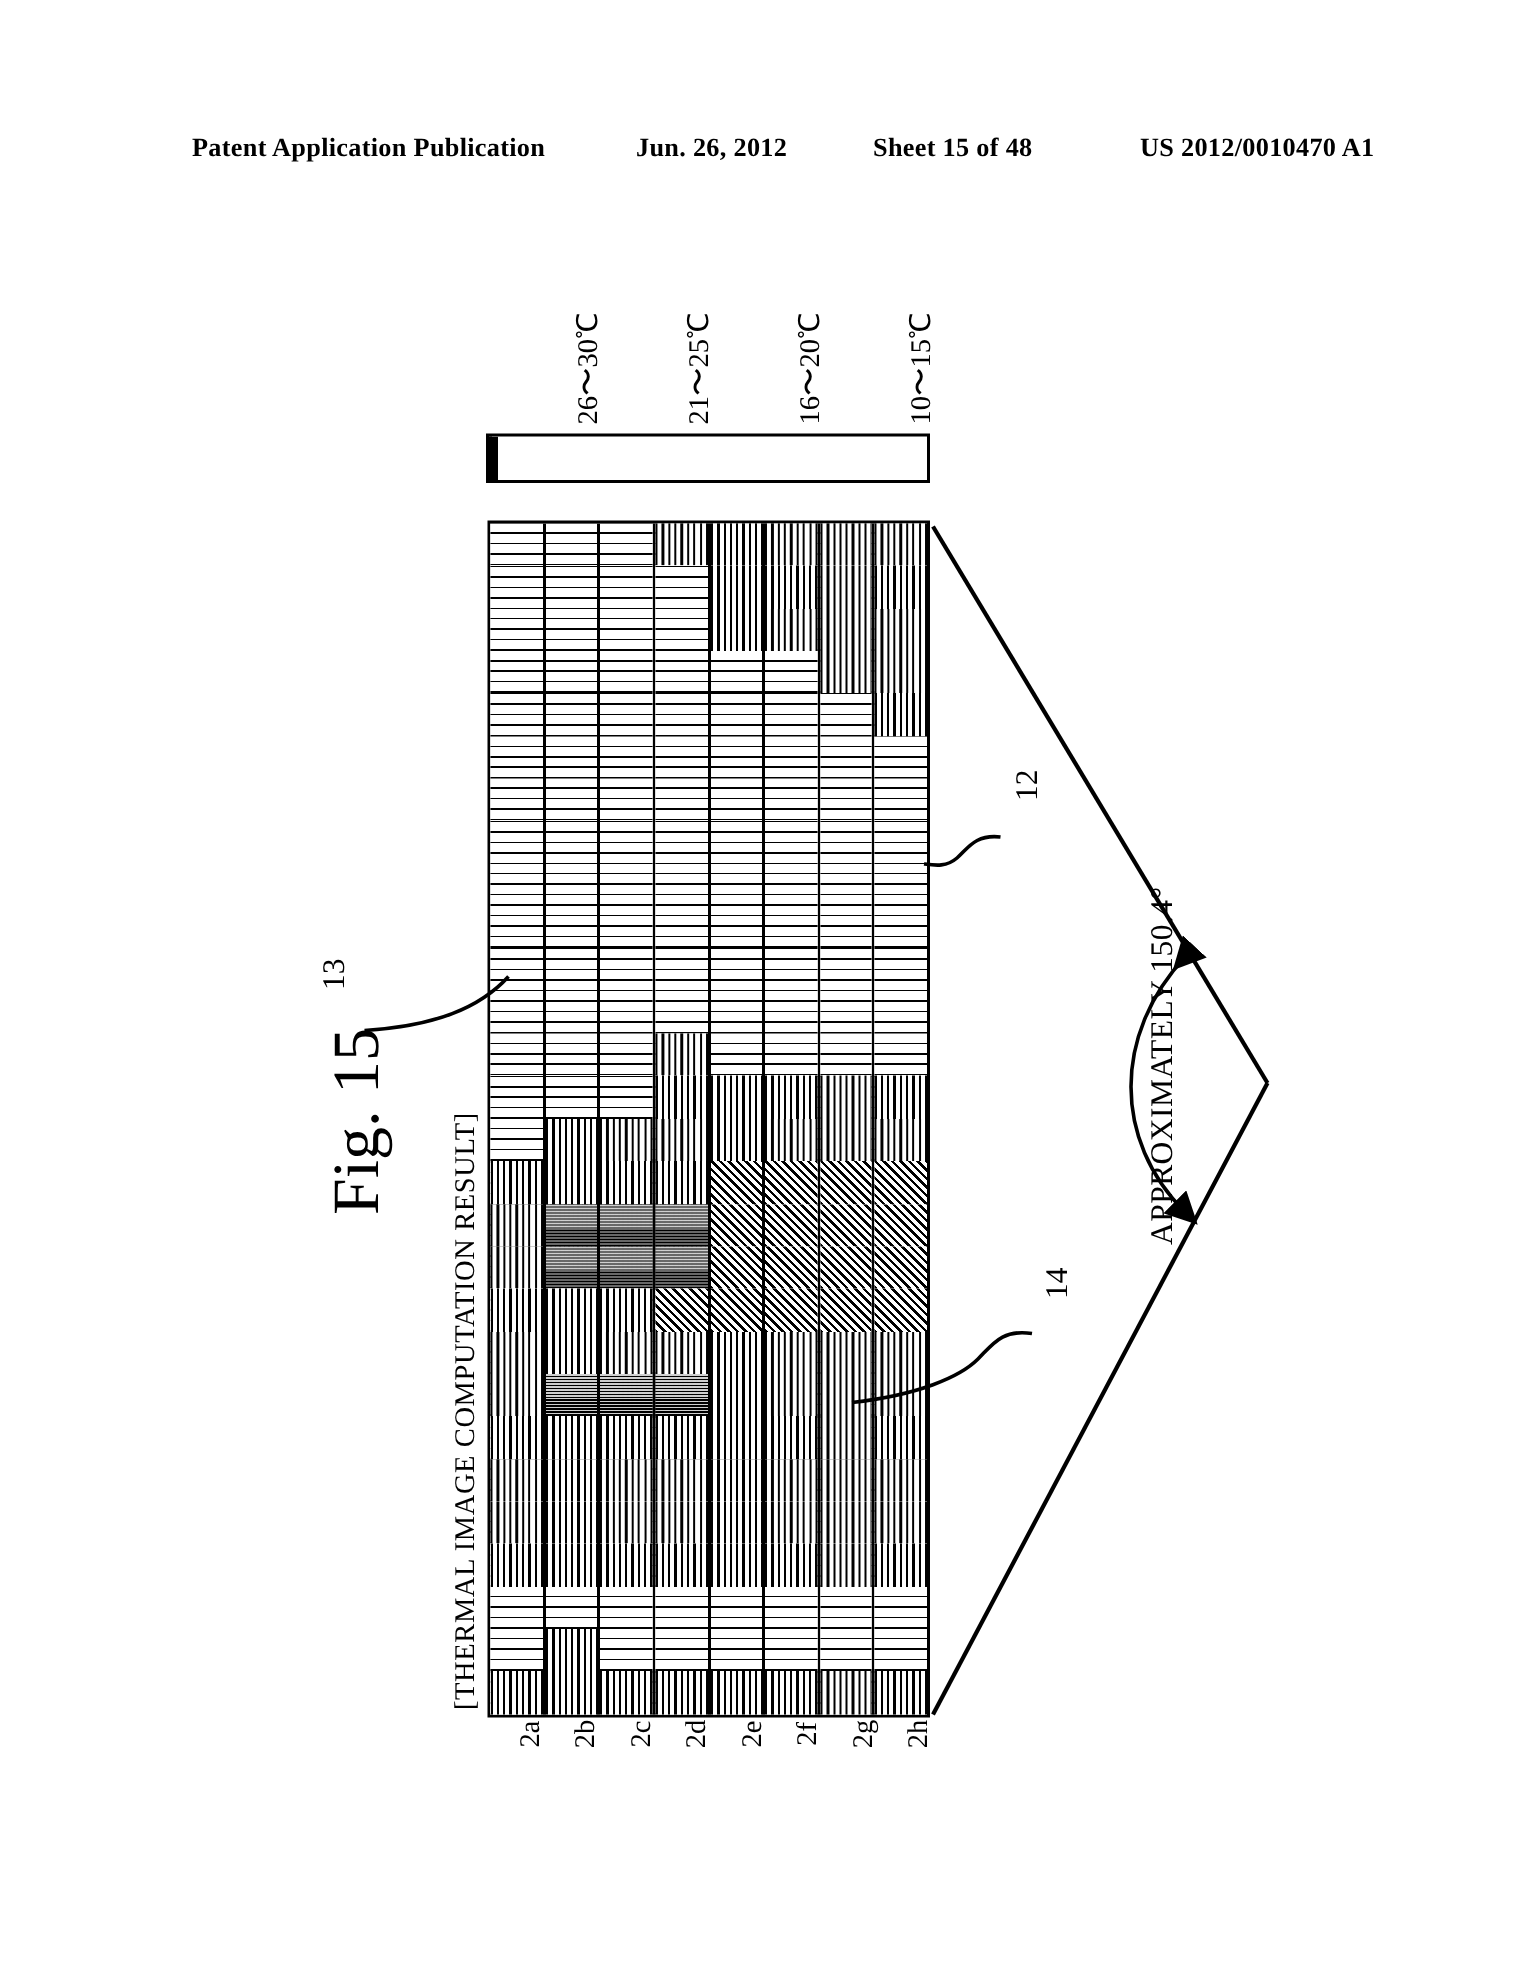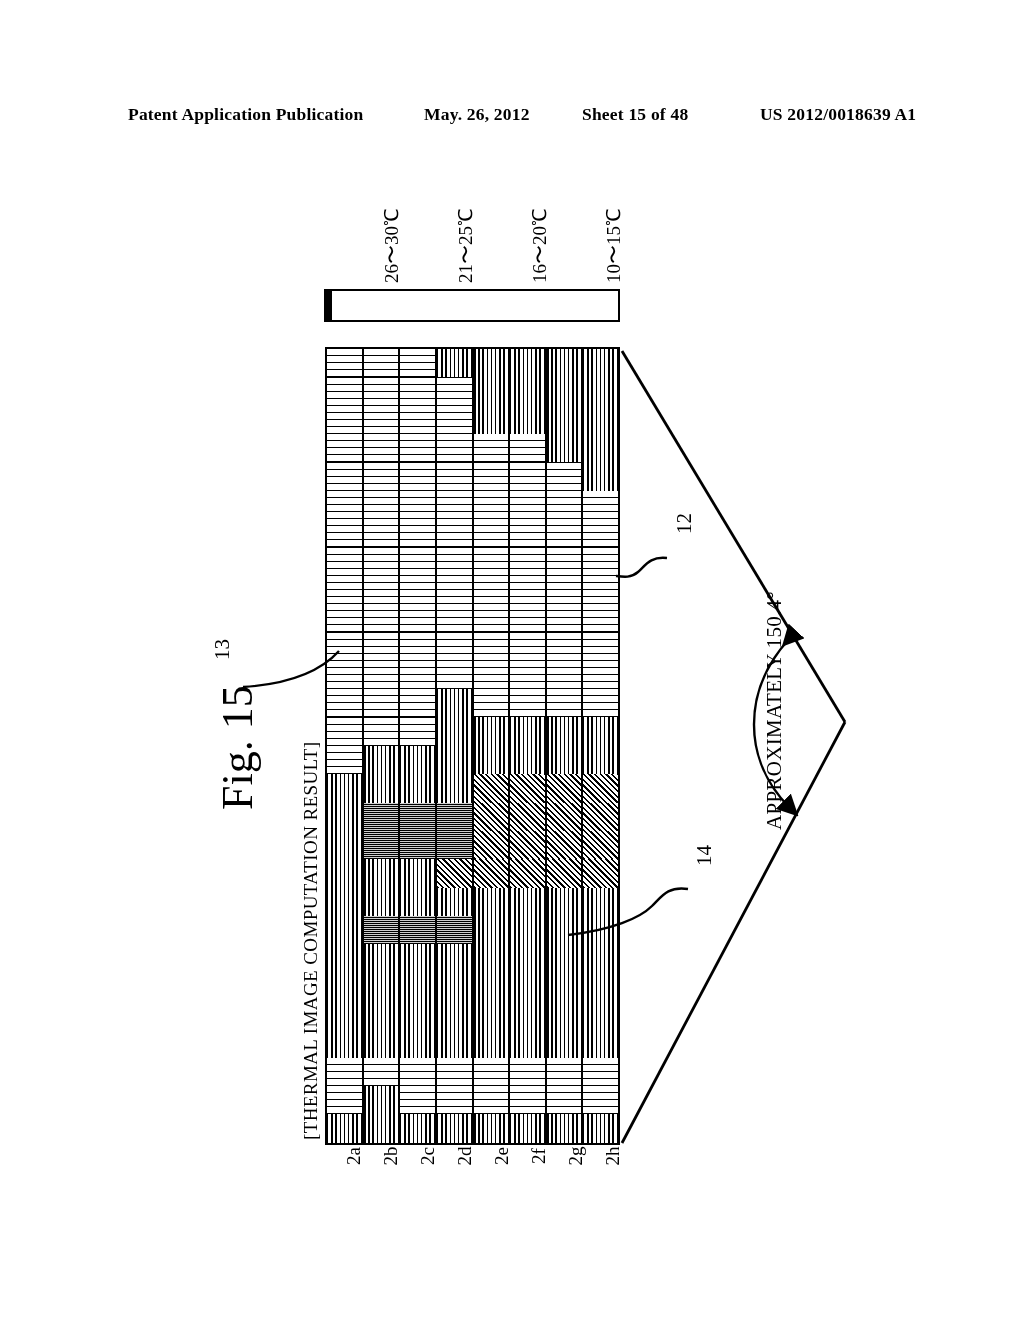--- a/index.html
+++ b/index.html
@@ -1,20 +1,20 @@
 <!DOCTYPE html>
 <html><head>
 <meta charset="utf-8">
 <style>
   html,body{margin:0;padding:0;background:#fff;}
   body{width:1024px;height:1320px;position:relative;overflow:hidden;
        font-family:"Liberation Serif",serif;color:#000;}
 
   
-  #pub-header{position:absolute;top:104px;left:0;width:808px;height:26px;}
+  #pub-header{position:absolute;top:88px;left:0;width:808px;height:26px;}
   #pub-header .hcell{position:absolute;font-weight:bold;font-size:17.5px;
        font-family:"Liberation Serif",serif;white-space:nowrap;letter-spacing:.2px;}
   #h-pub{left:128px;top:0;}
   #h-date{left:424px;top:0;}
   #h-sheet{left:582px;top:0;}
   #h-num{left:760px;top:0;}
 
   
   .rot{position:absolute;transform-origin:0 0;white-space:nowrap;}
   .rot90{transform:rotate(-90deg);}     
@@ -84,23 +84,23 @@
        letter-spacing:.3px;}
 
   svg.ov{position:absolute;left:0;top:0;width:1024px;height:1320px;
        pointer-events:none;overflow:visible;}
 </style>
 </head>
 <body>
 
 <div id="pub-header">
   <div class="hcell" id="h-pub">Patent Application Publication</div>
-  <div class="hcell" id="h-date">May. 26, 2012</div>
+  <div class="hcell" id="h-date">Jun. 26, 2012</div>
   <div class="hcell" id="h-sheet">Sheet 15 of 48</div>
-  <div class="hcell" id="h-num">US 2012/0018639 A1</div>
+  <div class="hcell" id="h-num">US 2012/0010470 A1</div>
 </div>
 
 <div class="rot rot90" id="fig-title">Fig. 15</div>
 <div class="rot rot90" id="bracket-title">[THERMAL IMAGE COMPUTATION RESULT]</div>
 
 <div id="legend-bar">
   <div class="lg-cell p-hot"></div>
   <div class="lg-cell p-warm"></div>
   <div class="lg-cell p-mid"></div>
   <div class="lg-cell p-cool"></div>

